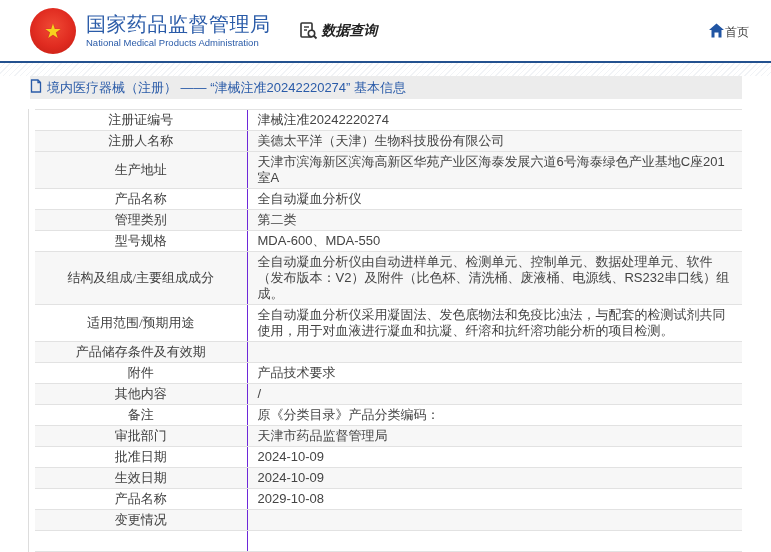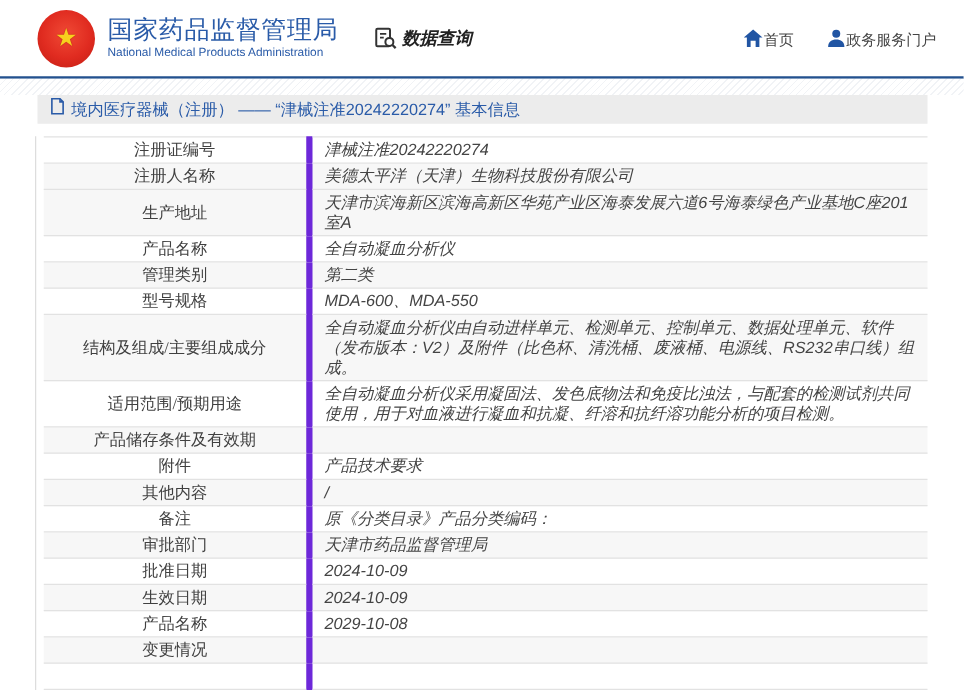--- a/index.html
+++ b/index.html
@@ -24,34 +24,34 @@
   .top-nav-item { display:flex; align-items:center; cursor:pointer; }
   .top-nav-item svg { display:block; }
   .top-nav-label { font-size:12px; color:#444; margin-top:3px; white-space:nowrap; }
 
   
   .hatch-strip { height:13px;
     background:repeating-linear-gradient(135deg,#ffffff 0 3px,#f1f3f6 3px 4px); }
 
   
   .breadcrumb { margin-left:30px; width:712px; height:23px; background:#ececec;
-    display:flex; align-items:center; padding-left:10px; }
+    display:flex; align-items:center; }
   .breadcrumb svg { flex:0 0 auto; }
   .breadcrumb-text { font-size:13px; color:#2a5ba8; margin-left:5px; white-space:nowrap; }
 
   
   .content-wrap { margin:10px 14px 0 28px; border-left:1px solid #ddd; padding-left:6px; }
   table.info { border-collapse:collapse; width:707px; table-layout:fixed; }
   table.info tr { height:21px; }
   table.info tr:first-child td { border-top:1px solid #e2e2e2; }
   table.info td { border-bottom:1px solid #e2e2e2; font-size:13px;
     line-height:16px; padding:2px 10px; vertical-align:middle; }
   td.label-cell { width:212px; text-align:center; color:#404040; padding-right:12px;font-family:Liberation Serif, serif; }
-  td.value-cell { border-left:5px solid #6d28d9; color:#444; padding-left:12px;
-    word-break:break-all;font-style:italic; }
+  td.value-cell { border-left:1px solid #6d28d9; color:#444; padding-left:12px;
+    word-break:break-all; }
   tr.alt { background:#f7f7f7; }
 </style>
 </head>
 <body>
 
 <div class="site-header">
   <div class="emblem">
     <span class="star">★</span>
   </div>
   <div class="title-block">
@@ -72,29 +72,20 @@
   </div>
   <div class="header-spacer"></div>
   <div class="top-nav">
     <div class="top-nav-item">
       <span>
         <svg width="17" height="15" viewBox="0 0 17 15">
           <path d="M8.5 0.5 L16 7 H13.5 V14.5 H10.5 V9.5 H6.5 V14.5 H3.5 V7 H1 Z" fill="#2155a3"></path>
         </svg>
       </span>
       <span class="top-nav-label">首页</span>
-    </div>
-    <div class="top-nav-item">
-      <span>
-        <svg width="16" height="15" viewBox="0 0 16 15">
-          <circle cx="8" cy="4" r="3.2" fill="#2155a3"></circle>
-          <path d="M1.5 14.5 C1.5 10.5 4.4 8.6 8 8.6 C11.6 8.6 14.5 10.5 14.5 14.5 Z" fill="#2155a3"></path>
-        </svg>
-      </span>
-      <span class="top-nav-label">政务服务门户</span>
     </div>
   </div>
 </div>
 
 <div class="hatch-strip"></div>
 
 <div class="breadcrumb">
   <span>
     <svg width="12" height="14" viewBox="0 0 12 14">
       <path d="M1.5 1 H8 L10.5 3.5 V13 H1.5 Z" fill="none" stroke="#2a5ba8" stroke-width="1.3"></path>

